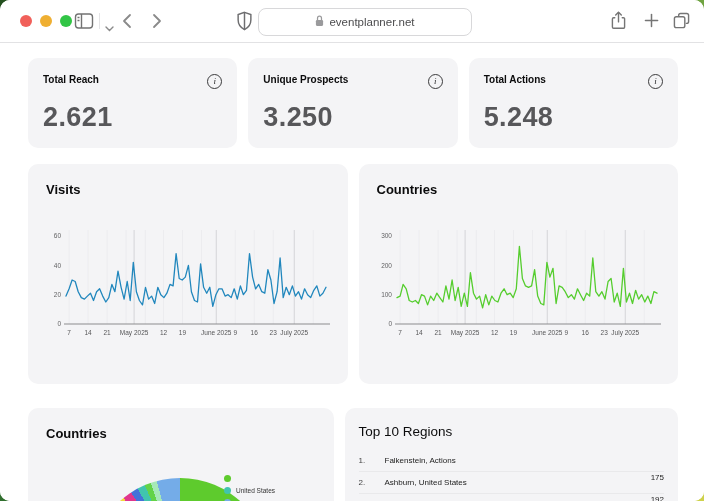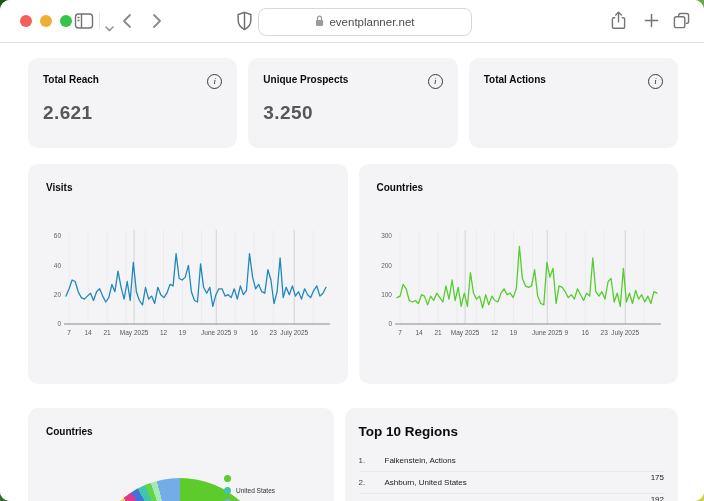--- a/index.html
+++ b/index.html
@@ -33,33 +33,33 @@
   .card{flex:1;background:#f4f4f6;border-radius:10px;position:relative;overflow:hidden;}
 
   .stat-card{padding:16px 15px;box-sizing:border-box;overflow:visible;}
   .stat-head{display:flex;justify-content:space-between;align-items:flex-start;}
   .stat-title{font-size:10px;font-weight:700;color:#0b0b0c;}
   .info-icon{
     width:13px;height:13px;border:1.2px solid #3a3a3c;border-radius:50%;
     display:flex;align-items:center;justify-content:center;
     font-family:"Liberation Serif",serif;font-size:9px;font-style:italic;color:#2c2c2e;line-height:1;
   }
-  .stat-value{font-size:19px;font-weight:700;color:#57575a;margin-top:13px;letter-spacing:.4px;}
-
-  .chart-title{position:absolute;top:18px;left:18px;font-size:10px;font-weight:700;color:#0b0b0c;}
+  .stat-value{font-size:27px;font-weight:700;color:#57575a;margin-top:13px;letter-spacing:.4px;}
+
+  .chart-title{position:absolute;top:18px;left:18px;font-size:13px;font-weight:700;color:#0b0b0c;}
   svg.linechart{position:absolute;left:12px;top:60px;}
 
   .pie{position:absolute;left:62px;top:70px;width:180px;height:180px;border-radius:50%;}
   .legend{position:absolute;left:196px;top:66px;display:flex;flex-direction:column;gap:4px;}
   .legend-item{display:flex;align-items:center;gap:5px;height:8px;}
   .legend-dot{width:7px;height:7px;border-radius:50%;flex:0 0 auto;}
   .legend-label{font-size:6.5px;color:#333;white-space:nowrap;}
 
   .regions-card{padding:16px 14px 0;box-sizing:border-box;}
-  .regions-title{font-size:13.5px;font-weight:700;color:#0b0b0c;}
+  .regions-title{font-size:13.5px;font-weight:400;color:#0b0b0c;}
   .regions-list{margin-top:11px;}
   .region-row{display:flex;align-items:center;height:21px;border-bottom:1px solid #e9e9eb;font-size:8px;color:#222;}
   .region-rank{width:26px;color:#444;}
   .region-name{flex:1;}
   .region-value{color:#222;margin-top:33px;}
 </style>
 </head>
 <body>
 
 <div class="window">
@@ -164,20 +164,21 @@
           <span class="stat-title">Unique Prospects</span>
           <span class="info-icon">i</span>
         </div>
         <div class="stat-value">3.250</div>
       </div>
       <div class="card stat-card">
         <div class="stat-head">
           <span class="stat-title">Total Actions</span>
           <span class="info-icon">i</span>
         </div>
+        <div class="stat-value">5.248</div>
       </div>
     </div>
 
     <div class="row charts-row">
       <div class="card">
         <span class="chart-title">Visits</span>
         <svg class="linechart" width="294" height="148">
             <line x1="86.06" y1="6" x2="86.06" y2="100" stroke="#ececef" stroke-width="1"></line>
             <line x1="105.3" y1="6" x2="105.3" y2="100" stroke="#ececef" stroke-width="1"></line>
             <line x1="161.46" y1="6" x2="161.46" y2="100" stroke="#ececef" stroke-width="1"></line>

